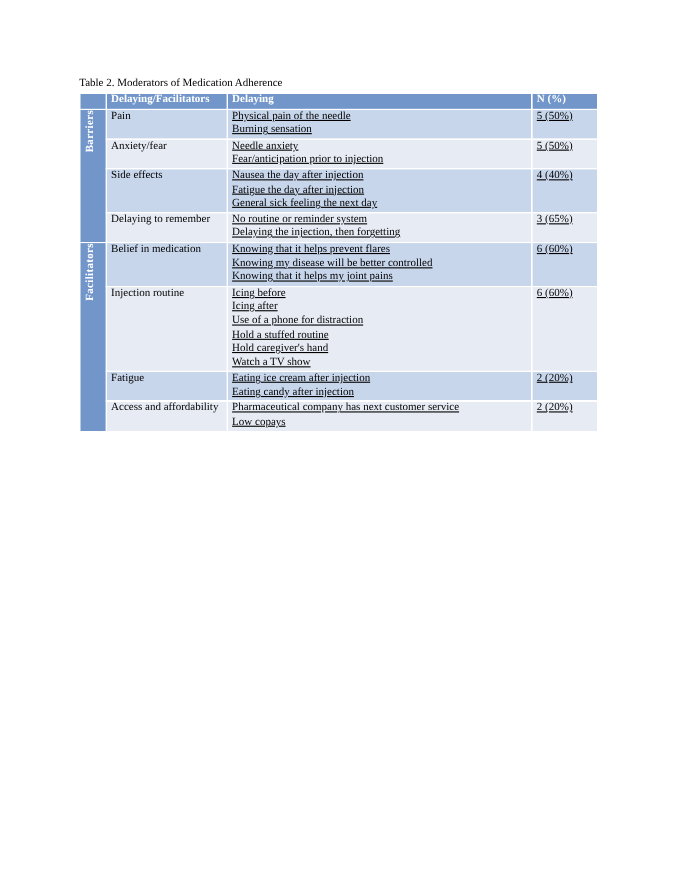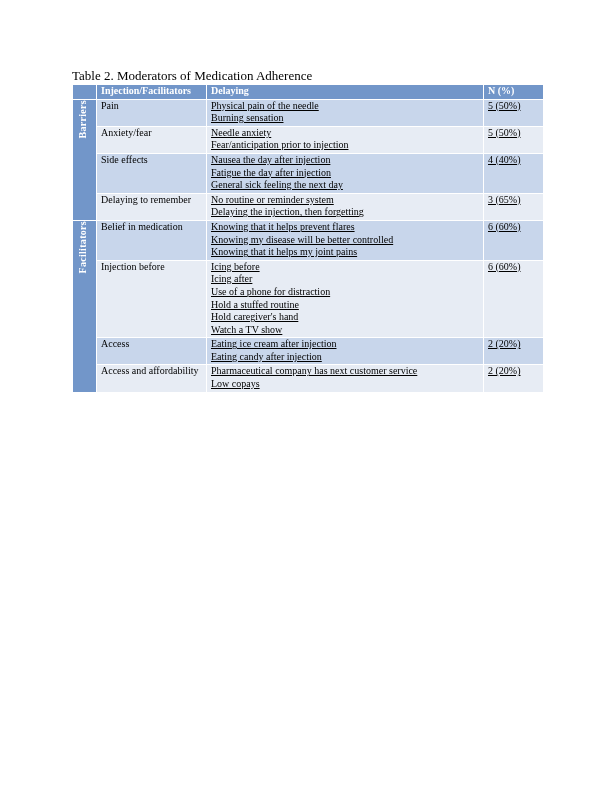--- a/index.html
+++ b/index.html
@@ -12,21 +12,21 @@
     color: #000000;
     overflow: hidden;
   }
   .content {
     position: absolute;
     left: 72px;
     top: 69px;
     width: 471px;
   }
   .table-title {
-    font-size: 13px;
+    font-size: 10px;
     line-height: 13px;
     margin: 0 0 2px 0;
     font-weight: normal;
     color: #000000;
   }
   table.adherence {
     border-collapse: collapse;
     table-layout: fixed;
     width: 471px;
     font-size: 10px;
@@ -81,21 +81,21 @@
       <colgroup>
         <col style="width:24px">
         <col style="width:110px">
         <col style="width:277px">
         <col style="width:60px">
       </colgroup>
 
       <tbody>
           <tr class="head">
         <th class="corner"></th>
-        <th>Injection/Facilitators</th>
+        <th>Delaying/Facilitators</th>
         <th>Delaying</th>
         <th>N (%)</th>
       </tr>
 
       <tr class="shade-dark">
         <th class="side" rowspan="4">
           <span class="vtext">Barriers</span>
         </th>
         <td>Pain</td>
         <td class="examples">Physical pain of the needle
@@ -126,31 +126,31 @@
         <th class="side" rowspan="4">
           <span class="vtext">Facilitators</span>
         </th>
         <td>Belief in medication</td>
         <td class="examples">Knowing that it helps prevent flares
 Knowing my disease will be better controlled
 Knowing that it helps my joint pains</td>
         <td class="ncol">6 (60%)</td>
       </tr>
       <tr class="shade-light">
-        <td>Injection before</td>
+        <td>Injection routine</td>
         <td class="examples">Icing before
 Icing after
 Use of a phone for distraction
 Hold a stuffed routine
 Hold caregiver's hand
 Watch a TV show</td>
         <td class="ncol">6 (60%)</td>
       </tr>
       <tr class="shade-dark">
-        <td>Access</td>
+        <td>Fatigue</td>
         <td class="examples">Eating ice cream after injection
 Eating candy after injection</td>
         <td class="ncol">2 (20%)</td>
       </tr>
       <tr class="shade-light">
         <td>Access and affordability</td>
         <td class="examples">Pharmaceutical company has next customer service
 Low copays</td>
         <td class="ncol">2 (20%)</td>
       </tr>

